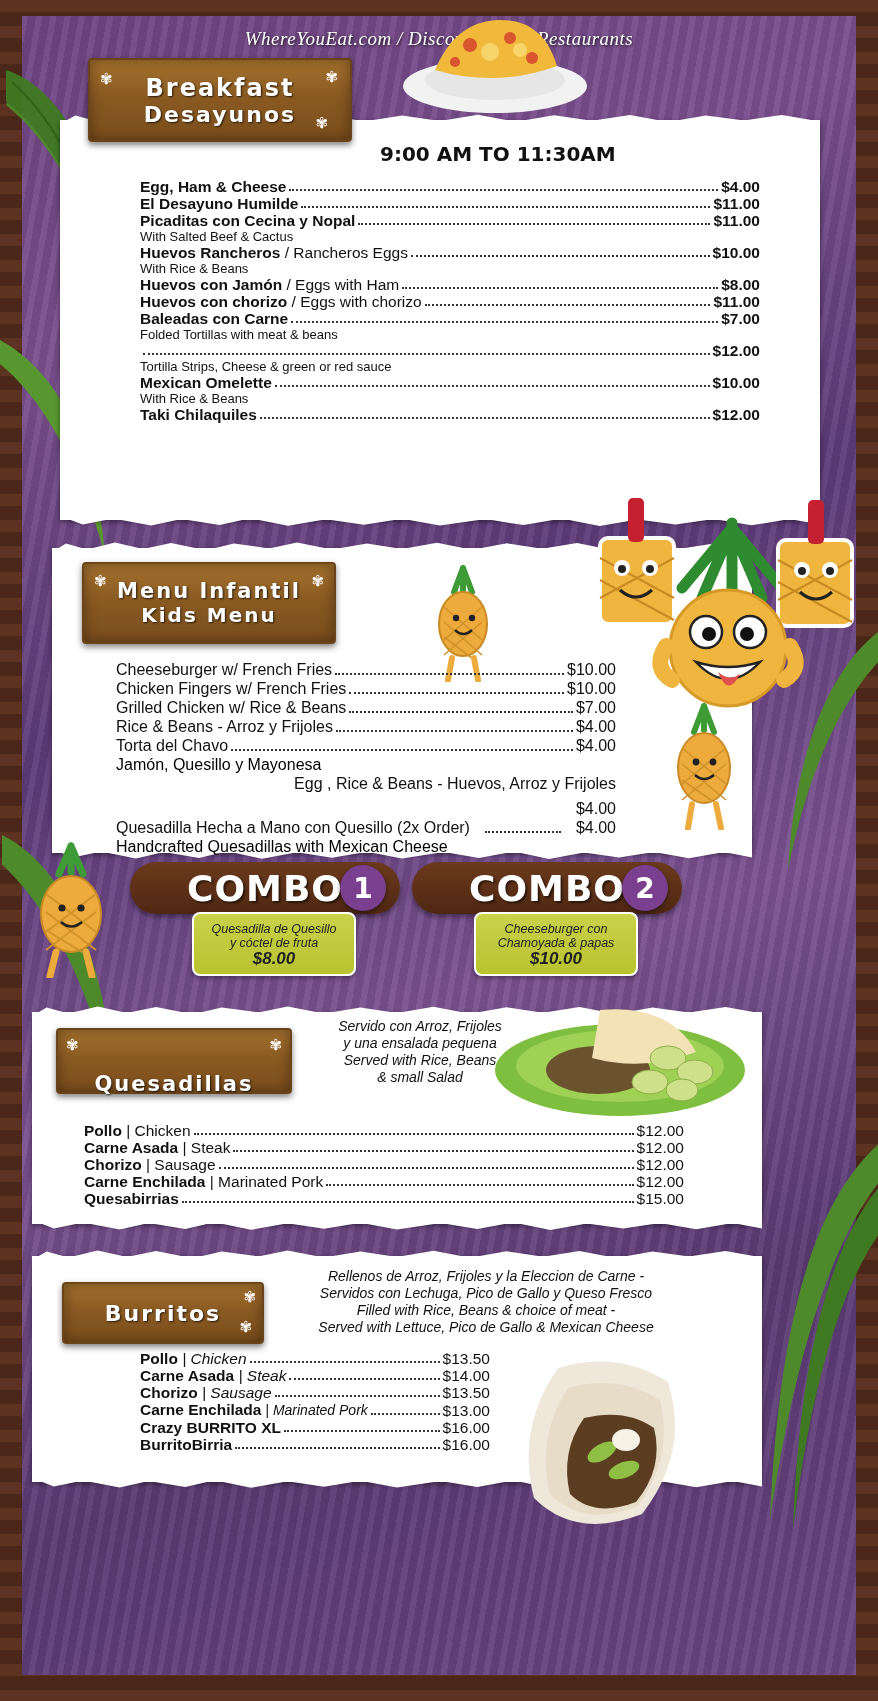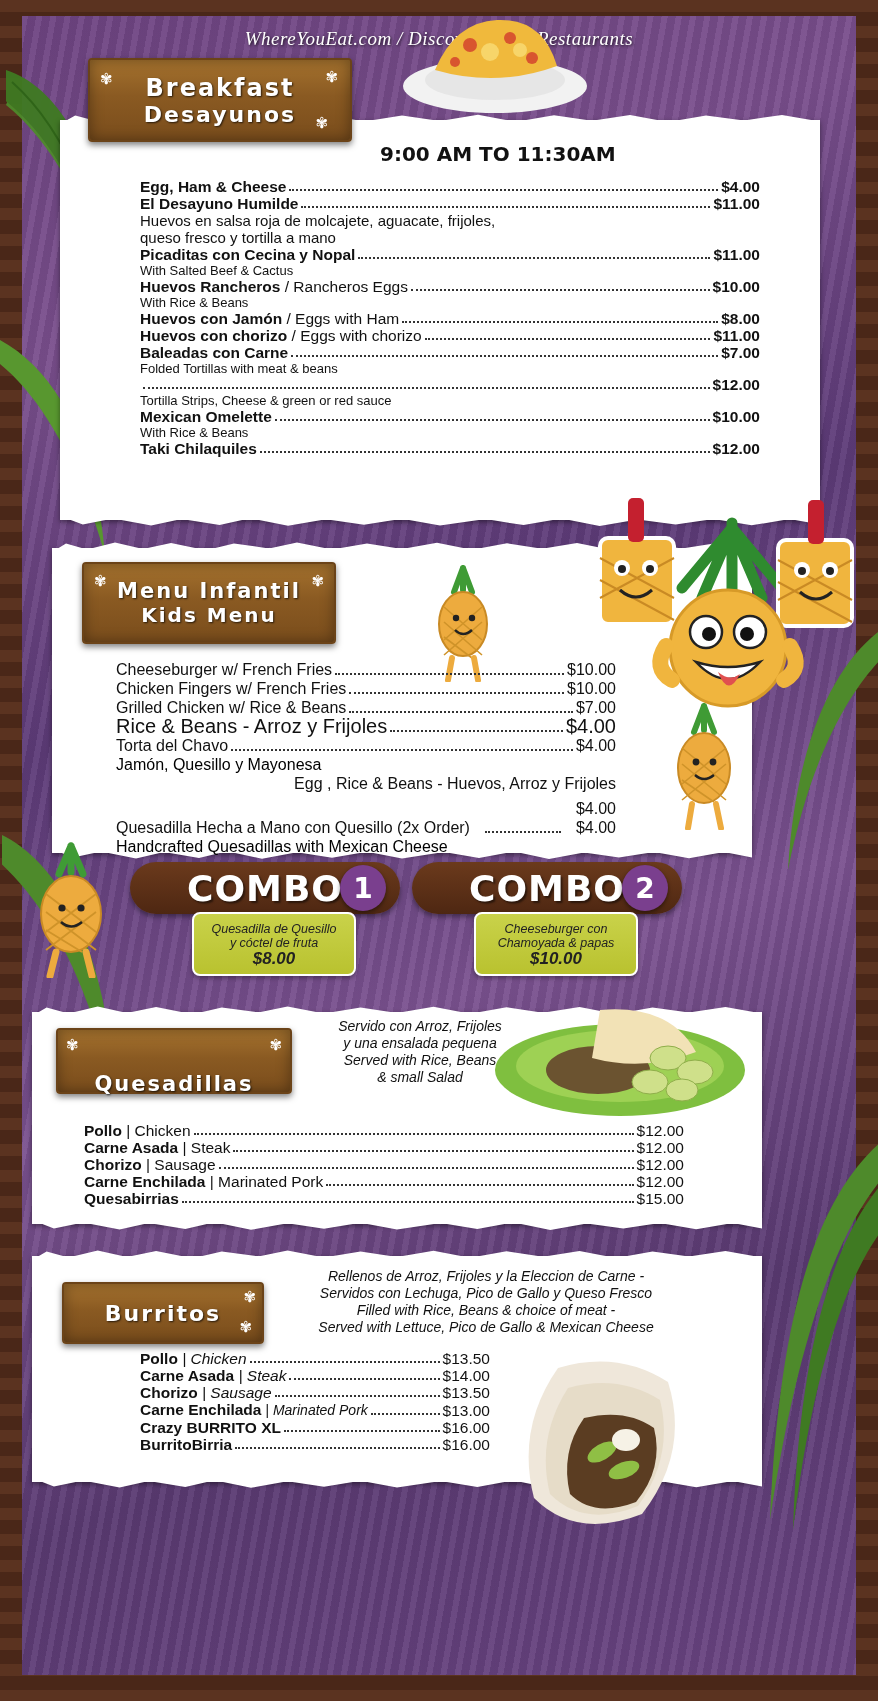--- a/index.html
+++ b/index.html
@@ -174,22 +174,20 @@
   <div class="row">
       <span class="nm b">Egg, Ham &amp; Cheese</span>
       <span class="dots"></span>
       <span class="pr">$4.00</span>
     </div>
   <div class="row">
       <span class="nm b">El Desayuno Humilde</span>
       <span class="dots"></span>
       <span class="pr">$11.00</span>
     </div>
-  <div class="sub" style="white-space:pre-line;font-size:15px;line-height:17px;">Huevos en salsa roja de molcajete, aguacate, frijoles,
-queso fresco y tortilla a mano</div>
   <div class="row">
       <span class="nm b">Picaditas con Cecina y Nopal</span>
       <span class="dots"></span>
       <span class="pr">$11.00</span>
     </div>
   <div class="sub">With Salted Beef &amp; Cactus</div>
   <div class="row">
       <span class="nm"><b>Huevos Rancheros</b><span> / Rancheros Eggs</span></span>
       <span class="dots"></span>
       <span class="pr">$10.00</span>
@@ -328,21 +326,21 @@
   <div class="row" style="font-size:16px;line-height:19px;">
       <span class="nm">Chicken Fingers w/ French Fries</span>
       <span class="dots"></span>
       <span class="pr" style="font-weight:normal">$10.00</span>
     </div>
   <div class="row" style="font-size:16px;line-height:19px;">
       <span class="nm">Grilled Chicken w/ Rice &amp; Beans</span>
       <span class="dots"></span>
       <span class="pr" style="font-weight:normal">$7.00</span>
     </div>
-  <div class="row" style="font-size:20px;line-height:19px;text-align:center;">
+  <div class="row" style="font-size:16px;line-height:19px;text-align:center;">
       <span class="nm">Rice &amp; Beans   - Arroz y Frijoles</span>
       <span class="dots"></span>
       <span class="pr" style="font-weight:normal">$4.00</span>
     </div>
   <div class="row" style="font-size:16px;line-height:19px;">
       <span class="nm">Torta del Chavo</span>
       <span class="dots"></span>
       <span class="pr" style="font-weight:normal">$4.00</span>
     </div>
   <div style="font-size:16px;line-height:19px;">Jamón, Quesillo y Mayonesa</div>

